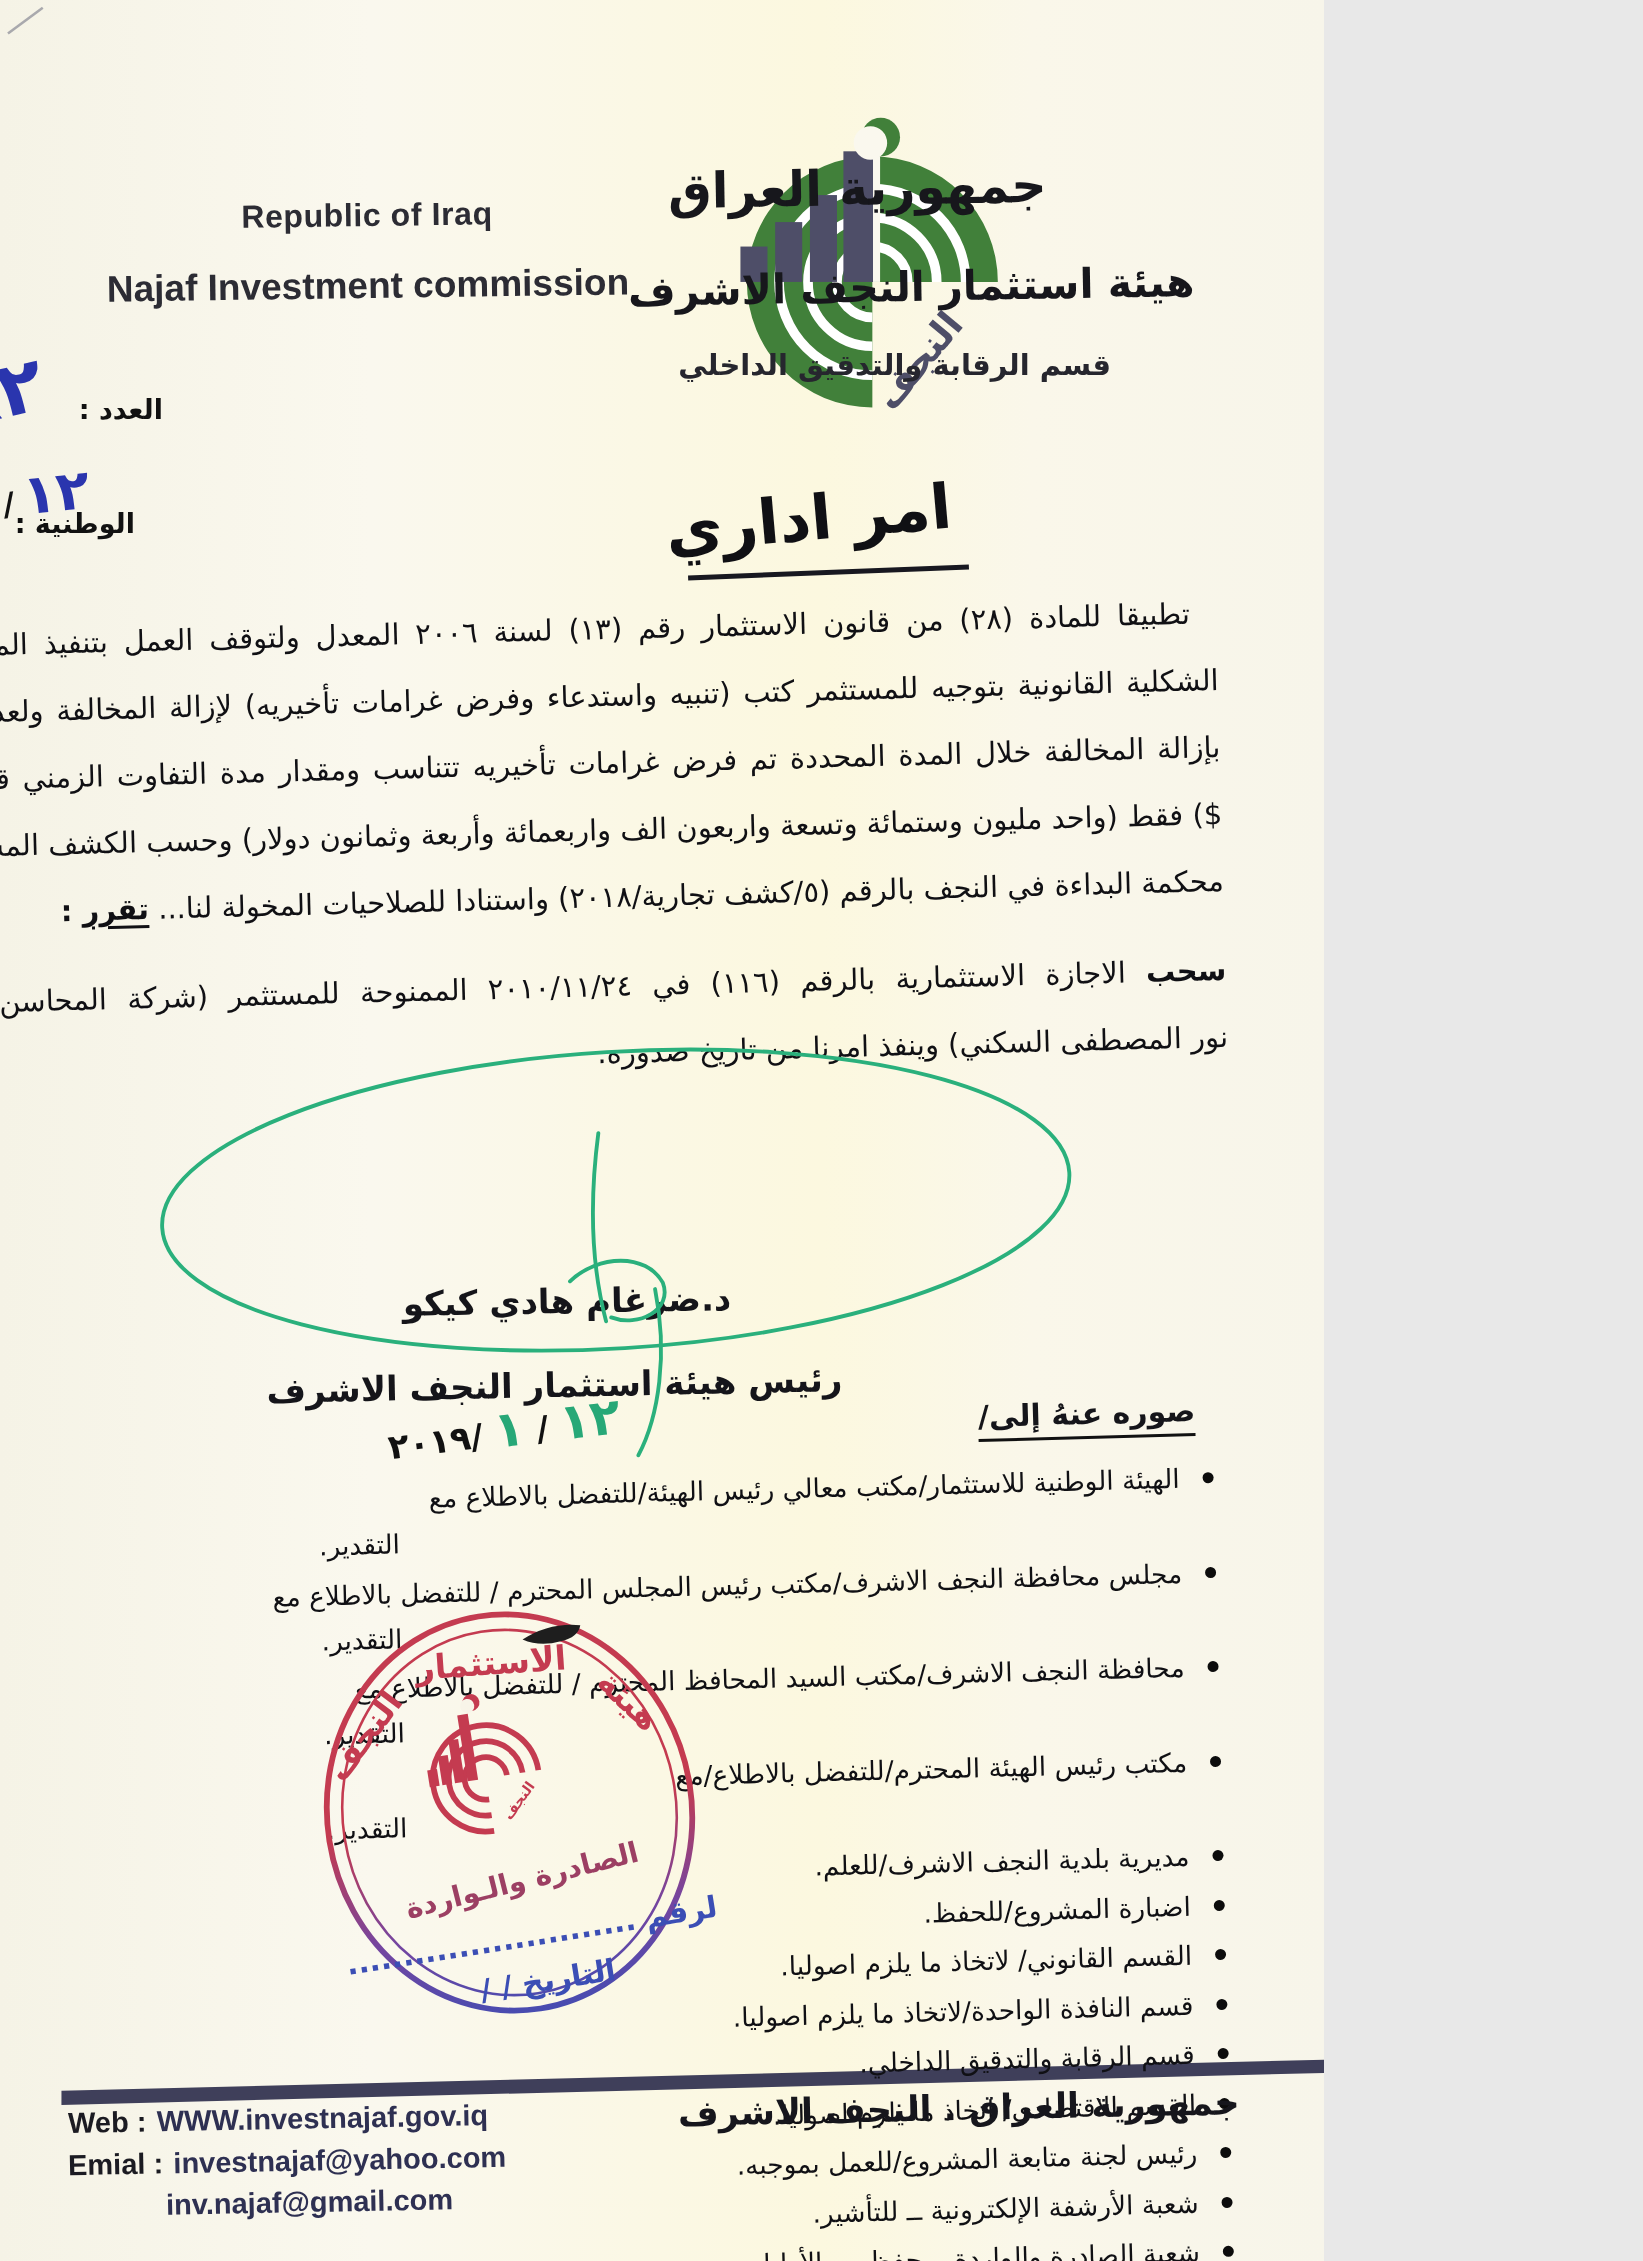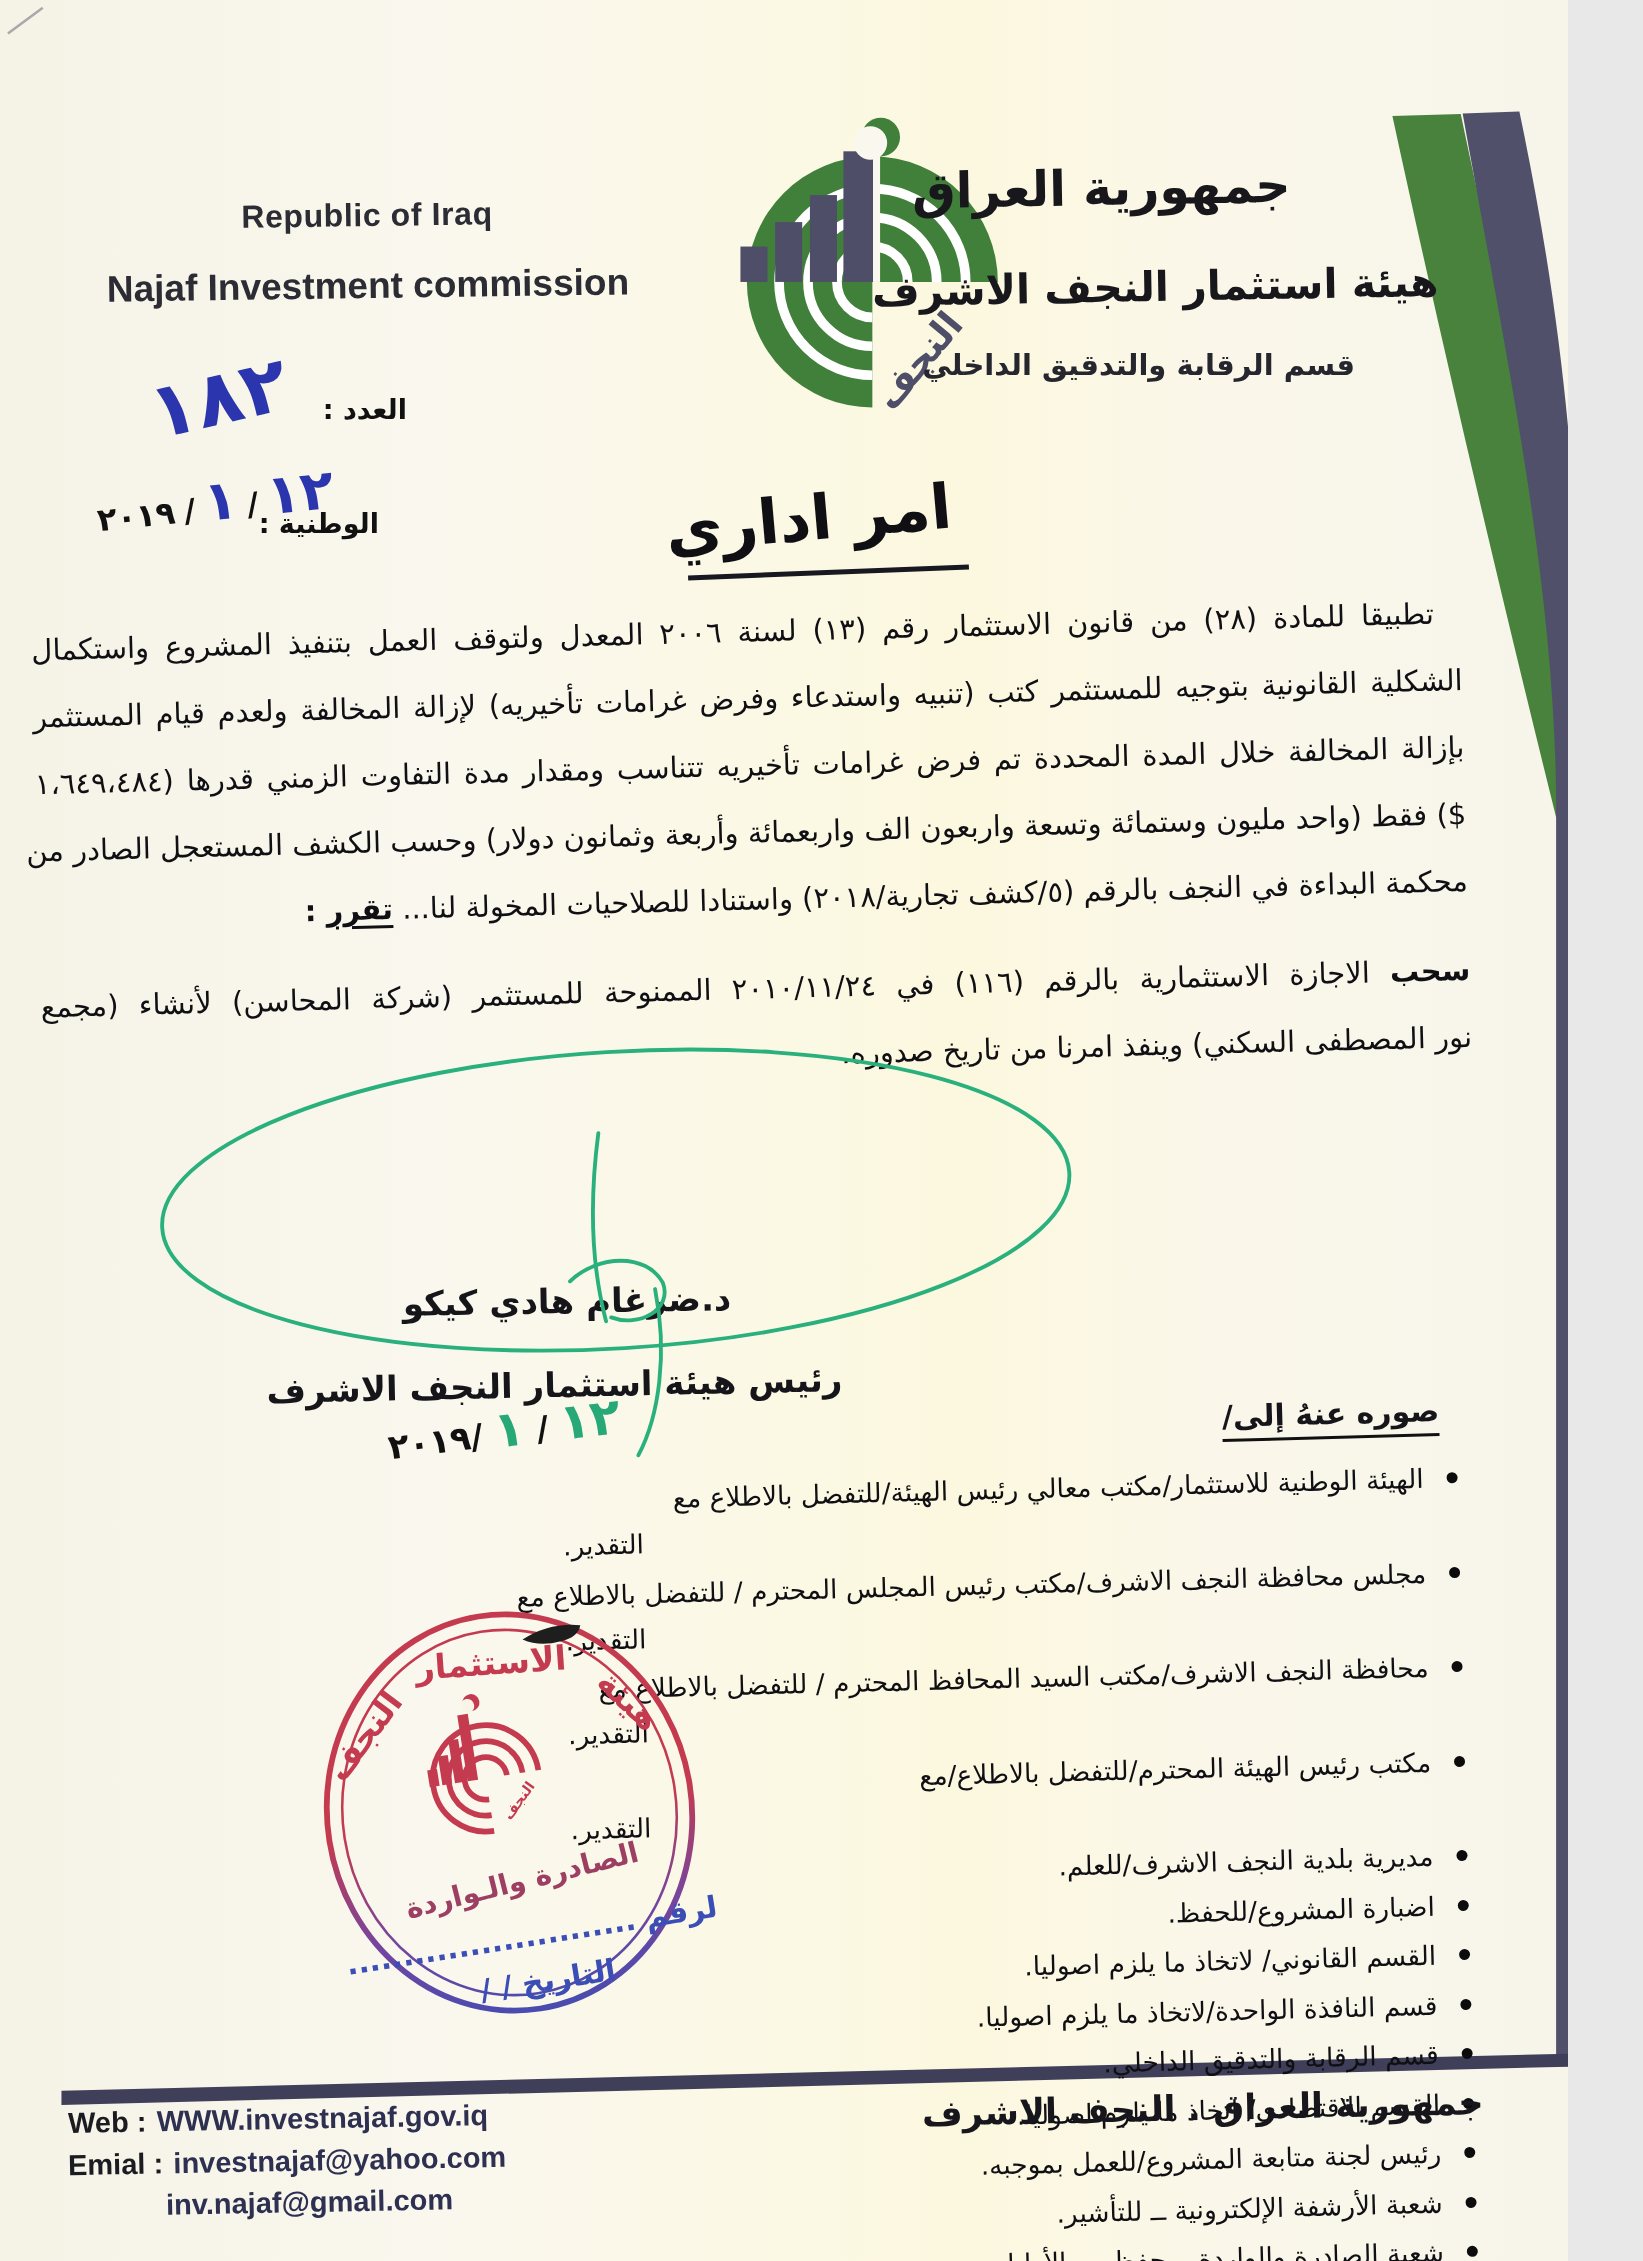--- a/index.html
+++ b/index.html
@@ -1,17 +1,17 @@
 <!DOCTYPE html>
 <html style="font-size:10.3px"><head>
 <meta charset="utf-8">
 <style>
   html,body { margin:0; padding:0; background:#e8e8e8; }
   .page {
-    position:relative; width:1568px; height:2261px; overflow:hidden;
+    position:relative; width:1324px; height:2261px; overflow:hidden;
     background: linear-gradient(90deg,#f5f3e6 0%,#faf8ee 28%,#fbf8e4 50%,#fcf8df 62%,#faf7ea 78%,#f7f5ea 100%);
     font-family:"DejaVu Sans", sans-serif; color:#15151a;
   }
   .abs { position:absolute; }
   .rtl { direction:rtl; }
   svg.layer { position:absolute; left:0; top:0; width:1644px; height:2261px; pointer-events:none; }
 
   
   .hdr-en { left:71px; top:197px; width:593px; text-align:center; transform:rotate(-0.8deg);
             font-family:"Liberation Sans", sans-serif; font-weight:bold; color:#2c2c34; }

